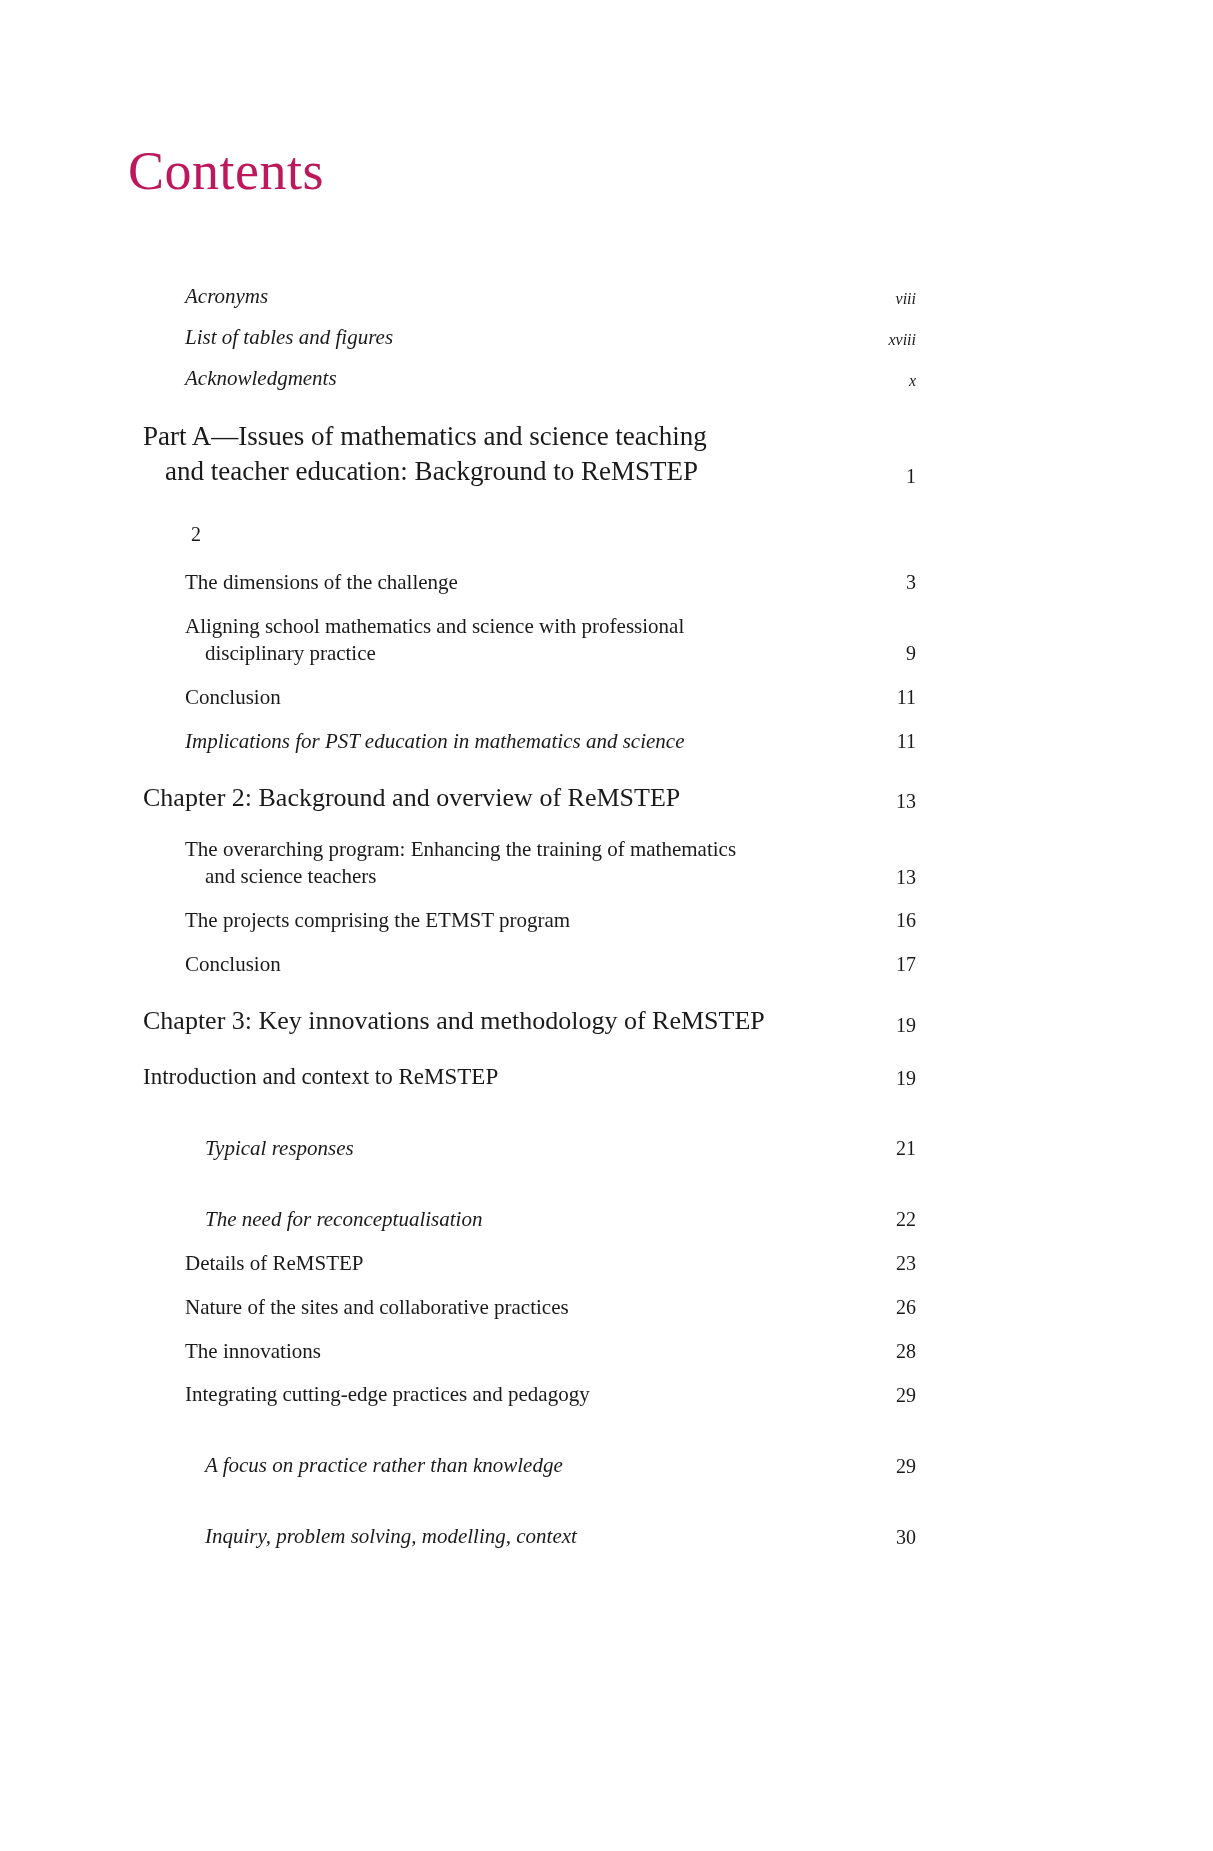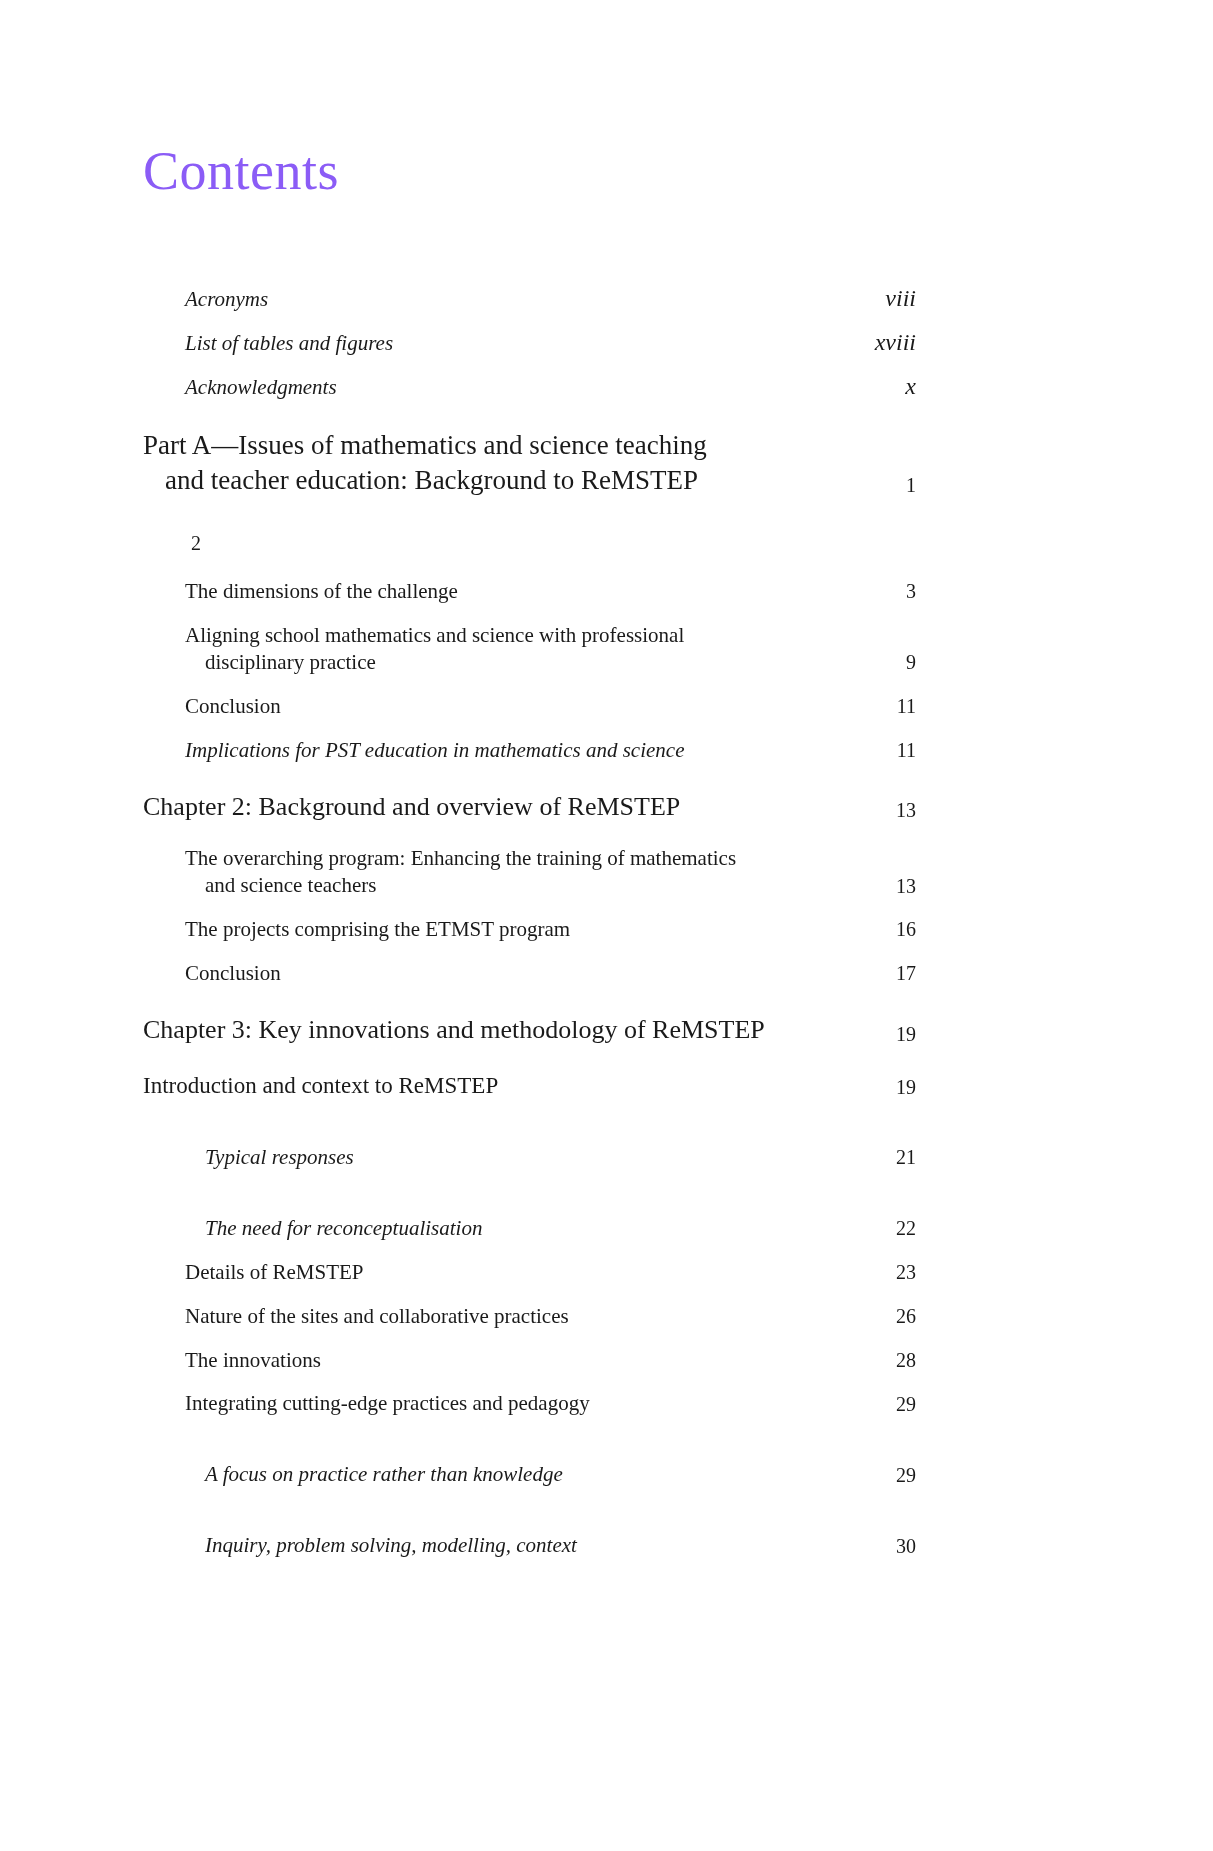--- a/index.html
+++ b/index.html
@@ -17,26 +17,26 @@
   }
   .page {
     position: relative;
     width: 1213px;
     height: 1851px;
     box-sizing: border-box;
     padding: 0;
   }
   .toc-title {
     position: absolute;
-    left: 143px;
+    left: 128px;
     top: 142px;
     font-size: 54px;
     font-weight: 400;
     letter-spacing: 0.5px;
-    color: #8b5cf6;
+    color: #be185d;
     line-height: 1.1;
   }
   .toc-body {
     position: absolute;
     left: 143px;
     top: 286px;
     width: 773px;
   }
   .entry {
     display: flex;
@@ -61,21 +61,21 @@
   
 
   
   .lvl-front {
     font-style: italic;
     font-size: 21px;
     line-height: 1.0;
     margin-bottom: 20px;
   }
   .lvl-front .label { padding-left: 42px; }
-  .lvl-front .pageno { font-style: italic; font-size: 24px; }
+  .lvl-front .pageno { font-style: italic; font-size: 16px; }
 
   
   .lvl-part {
     font-size: 27px;
     line-height: 1.30;
     margin-top: 30px;
     margin-bottom: 32px;
   }
   .lvl-part .label {
     padding-left: 0;

